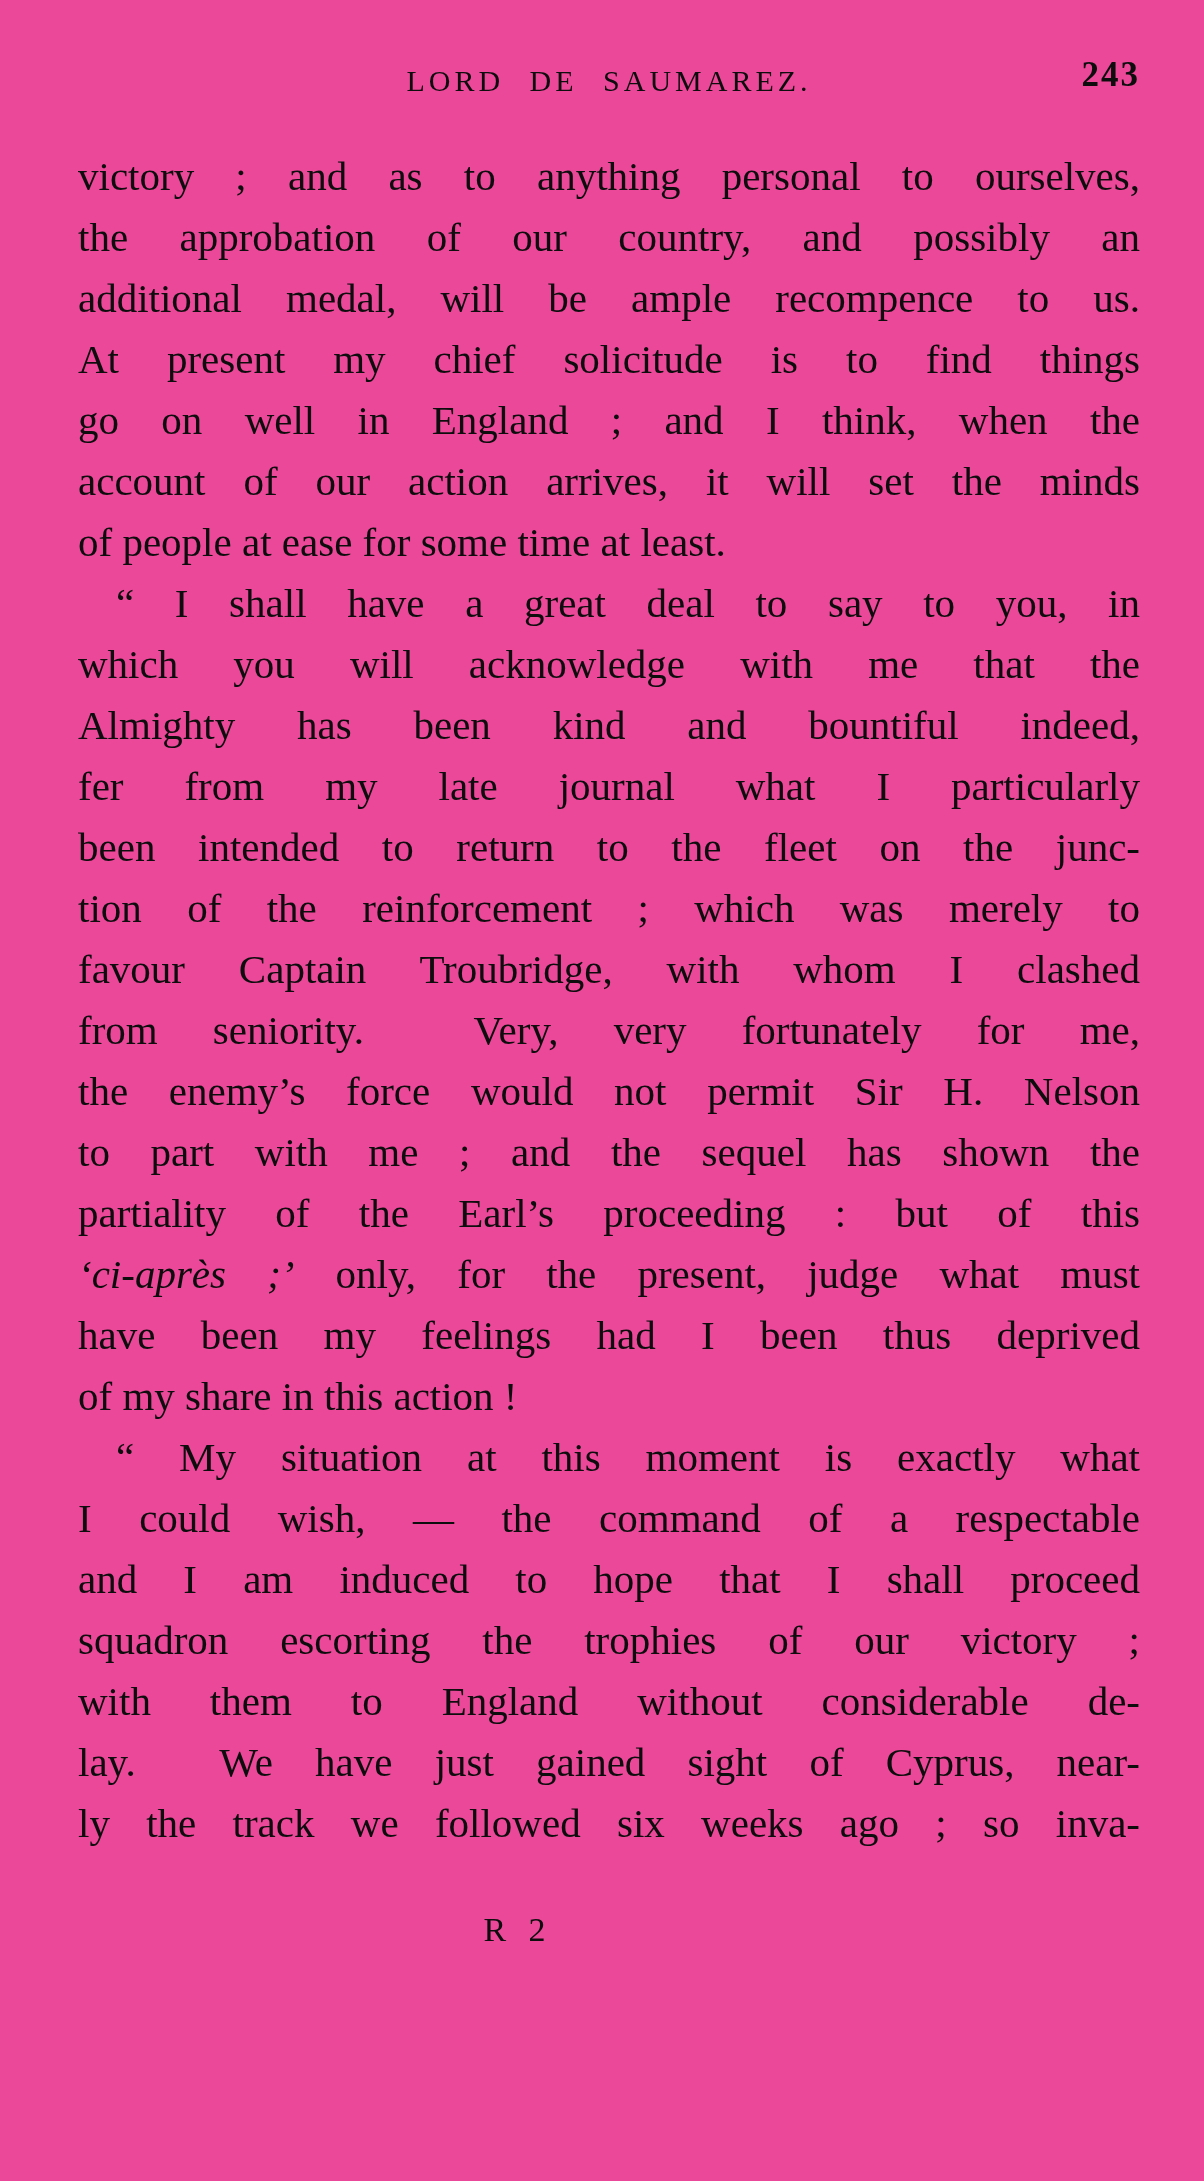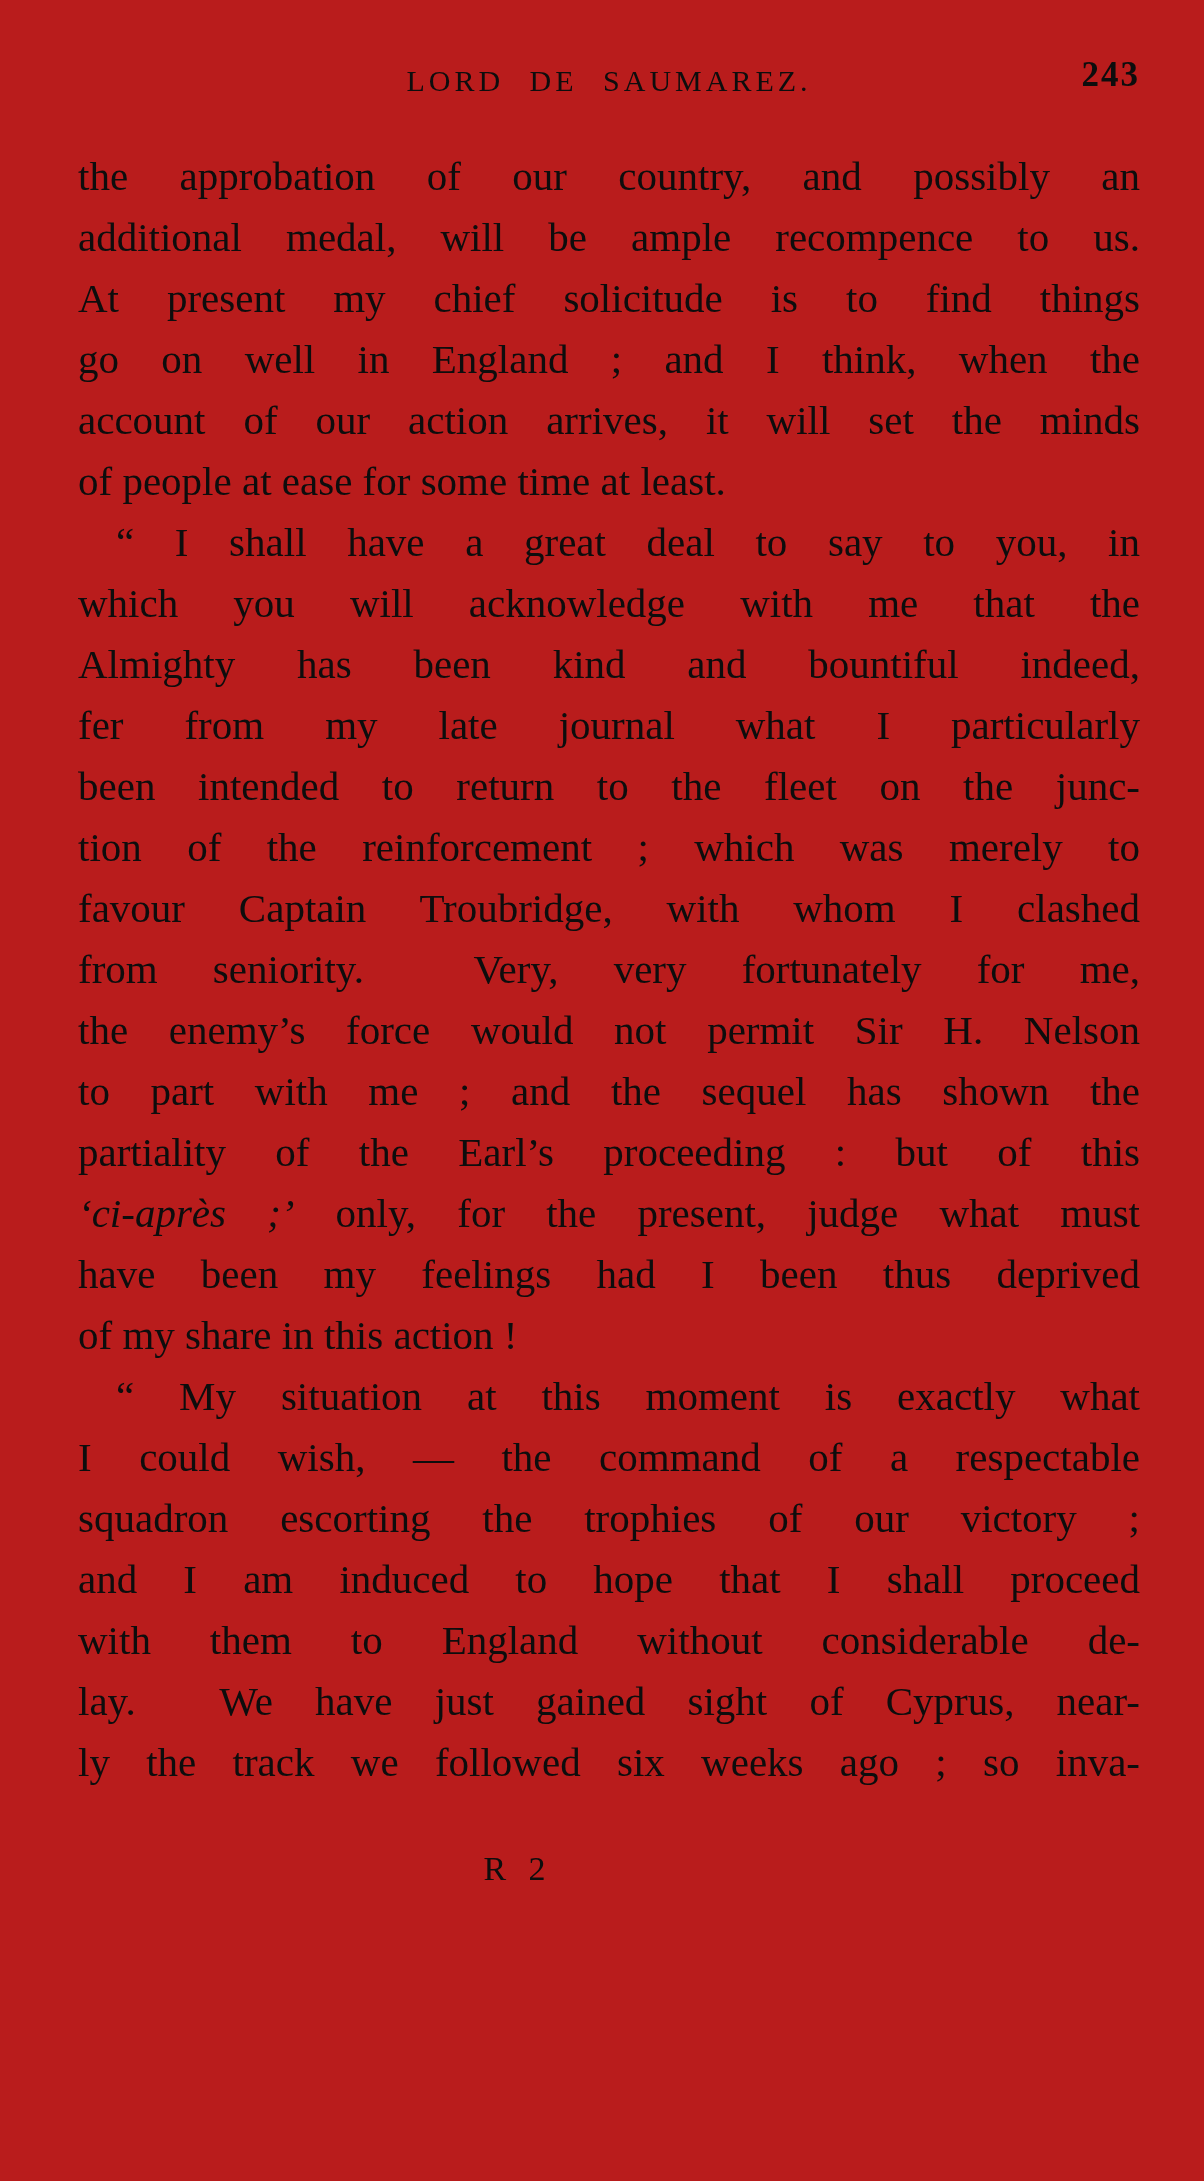--- a/index.html
+++ b/index.html
@@ -5,21 +5,21 @@
   html, body {
     margin: 0;
     padding: 0;
     background: #ffffff;
   }
   .page {
     position: relative;
     width: 1204px;
     height: 2181px;
     box-sizing: border-box;
-    background: #b91c1c;
+    background: #ec4899;
     color: #0d0d0d;
     font-family: "Liberation Serif", "DejaVu Serif", serif;
     padding: 62px 64px 0 78px;
     overflow: hidden;
   }
   .header-row {
     position: relative;
     height: 40px;
     line-height: 38px;
     text-align: center;
@@ -72,20 +72,21 @@
 </head>
 <body>
 
 <div class="page">
   <div class="header-row">
     <span class="running-head">LORD DE SAUMAREZ.</span>
     <span class="page-number">243</span>
   </div>
 
   <div class="body-text">
+      <div class="line just"><span>victory ; and as to anything personal to ourselves,</span></div>
       <div class="line just"><span>the approbation of our country, and possibly an</span></div>
       <div class="line just"><span>additional medal, will be ample recompence to us.</span></div>
       <div class="line just"><span>At present my chief solicitude is to find things</span></div>
       <div class="line just"><span>go on well in England ; and I think, when the</span></div>
       <div class="line just"><span>account of our action arrives, it will set the minds</span></div>
       <div class="line left"><span>of people at ease for some time at least.</span></div>
       <div class="line just indent"><span>“ I shall have a great deal to say to you, in</span></div>
       <div class="line just"><span>which you will acknowledge with me that the</span></div>
       <div class="line just"><span>Almighty has been kind and bountiful indeed,</span></div>
       <div class="line just"><span>fer from my late journal what I particularly</span></div>
@@ -94,21 +95,21 @@
       <div class="line just"><span>favour Captain Troubridge, with whom I clashed</span></div>
       <div class="line just"><span>from seniority.&nbsp; Very, very fortunately for me,</span></div>
       <div class="line just"><span>the enemy’s force would not permit Sir H. Nelson</span></div>
       <div class="line just"><span>to part with me ; and the sequel has shown the</span></div>
       <div class="line just"><span>partiality of the Earl’s proceeding : but of this</span></div>
       <div class="line just"><i>‘ci-après ;’</i><span> only, for the present, judge what must</span></div>
       <div class="line just"><span>have been my feelings had I been thus deprived</span></div>
       <div class="line left"><span>of my share in this action !</span></div>
       <div class="line just indent"><span>“ My situation at this moment is exactly what</span></div>
       <div class="line just"><span>I could wish, — the command of a respectable</span></div>
+      <div class="line just"><span>and I am induced to hope that I shall proceed</span></div>
       <div class="line just"><span>squadron escorting the trophies of our victory ;</span></div>
-      <div class="line just"><span>and I am induced to hope that I shall proceed</span></div>
       <div class="line just"><span>with them to England without considerable de-</span></div>
       <div class="line just"><span>lay.&nbsp; We have just gained sight of Cyprus, near-</span></div>
       <div class="line just"><span>ly the track we followed six weeks ago ; so inva-</span></div>
     </div>
 
   <div class="signature">R 2</div>
 </div>
 
 </body></html>

